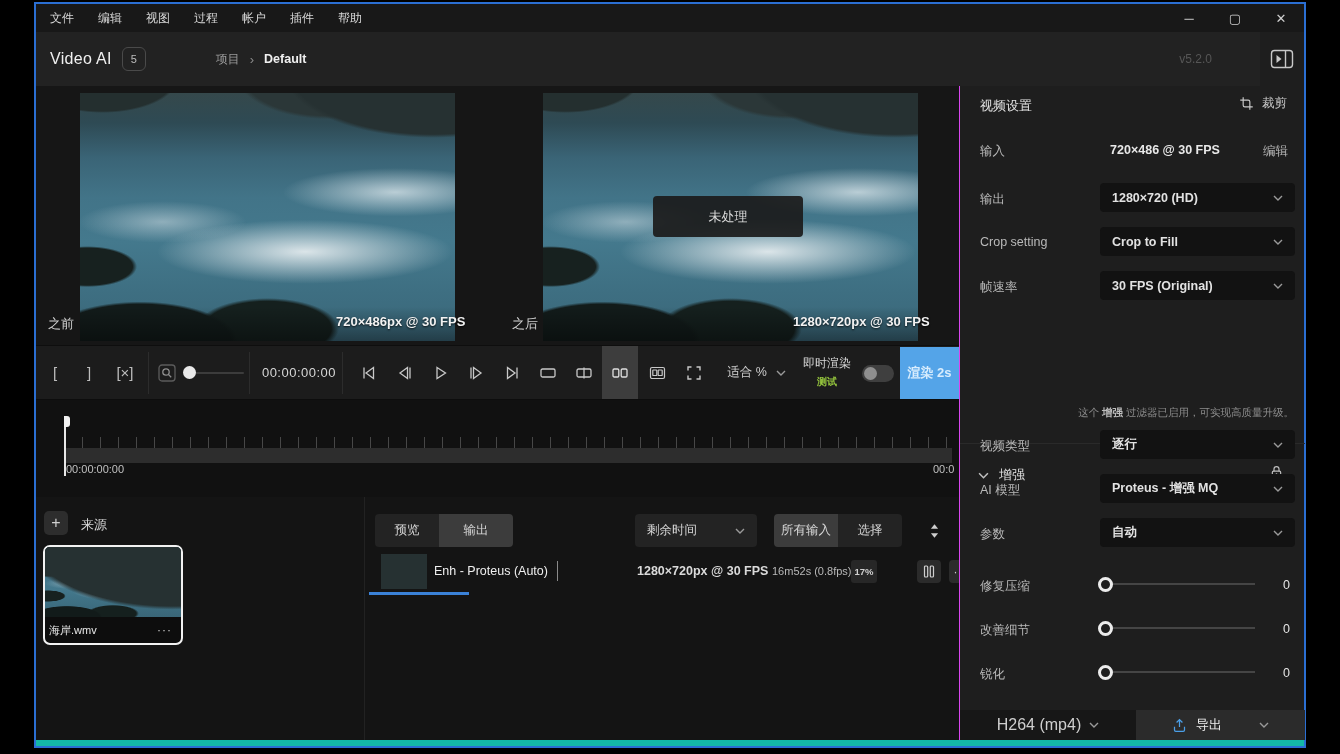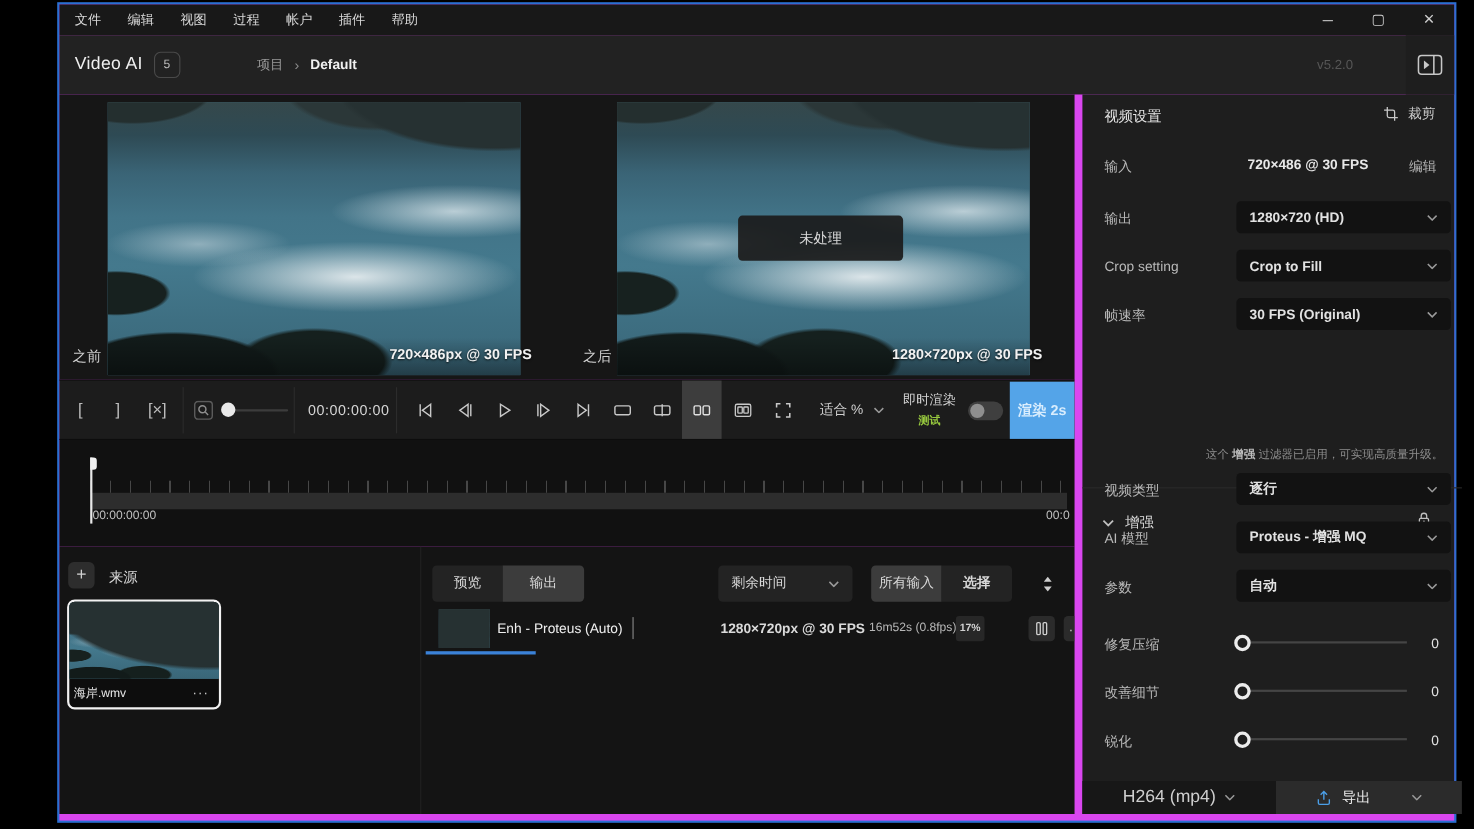--- a/index.html
+++ b/index.html
@@ -1,21 +1,21 @@
 <!DOCTYPE html>
 <html><head>
 <meta charset="utf-8">
 <style>
   html,body{margin:0;padding:0;background:#000;}
   body{width:1340px;height:754px;overflow:hidden;position:relative;
        font-family:"Liberation Sans","DejaVu Sans",sans-serif;color:#e6e6e6;
        -webkit-font-smoothing:antialiased;}
   .abs{position:absolute;}
-  .window{position:absolute;left:54px;top:4px;width:1268px;height:742px;
-          background:#d946ef;box-shadow:0 0 0 2px #2b6fd3;}
+  .window{position:absolute;left:36px;top:4px;width:1268px;height:742px;
+          background:#14b8a6;box-shadow:0 0 0 2px #2b6fd3;}
   
   .menubar{left:0;top:0;width:1268px;height:28px;background:#181818;display:flex;align-items:center;}
   .menu-item{font-size:12px;color:#d8d8d8;margin-left:24px;cursor:default;}
   .menu-item:first-child{margin-left:14px;}
   .winctl{position:absolute;right:0;top:0;height:28px;display:flex;align-items:center;}
   .wbtn{width:46px;height:28px;display:flex;align-items:center;justify-content:center;color:#cfcfcf;font-size:13px;}
   
   .header{left:0;top:28px;width:1268px;height:54px;background:#222222;display:flex;align-items:center;}
   .apptitle{font-size:16px;color:#f0f0f0;margin-left:14px;letter-spacing:.3px;}
   .badge5{margin-left:10px;width:22px;height:22px;border:1px solid #4a4a4a;border-radius:6px;
@@ -96,21 +96,21 @@
   .qprog{position:absolute;left:0;top:38px;width:100px;height:3px;background:#3b82d8;}
   .qname{position:absolute;left:65px;top:10px;font-size:12.5px;color:#efefef;}
   .qcaret{position:absolute;left:188px;top:7px;width:1px;height:20px;background:#8a8a8a;}
   .qres{position:absolute;left:268px;top:10px;font-size:12.5px;color:#dadada;font-weight:bold;}
   .qeta{position:absolute;left:403px;top:11px;font-size:11px;color:#b8b8b8;}
   .qpct{position:absolute;left:482px;top:6px;width:26px;height:23px;background:#272727;border-radius:3px;
         display:flex;align-items:center;justify-content:center;font-size:9.5px;color:#d0d0d0;font-weight:bold;}
   .qbtn{position:absolute;top:6px;width:24px;height:23px;background:#2b2b2b;border-radius:4px;
         display:flex;align-items:center;justify-content:center;color:#cfcfcf;}
   
-  .sidebar{left:923px;top:82px;width:345px;height:654px;background:#1e1e1e;border-left:7px solid #d946ef;box-sizing:border-box;}
+  .sidebar{left:923px;top:82px;width:345px;height:654px;background:#1e1e1e;border-left:1px solid #d946ef;box-sizing:border-box;}
   .sb-title{position:absolute;left:20px;top:11px;font-size:13px;color:#e3e3e3;}
   .sb-crop{position:absolute;right:17px;top:9px;display:flex;align-items:center;gap:8px;font-size:12.5px;color:#c9c9c9;}
   .sb-row-label{position:absolute;left:20px;font-size:12.5px;color:#b9b9b9;}
   .sb-input-val{position:absolute;left:140px;width:130px;text-align:center;font-size:12.5px;color:#e8e8e8;font-weight:bold;}
   .sb-edit{position:absolute;right:16px;font-size:12.5px;color:#b5b5b5;}
   .dropdown{position:absolute;left:140px;width:195px;height:29px;background:#121212;border-radius:4px;
             display:flex;align-items:center;box-sizing:border-box;padding:0 12px;}
   .dropdown .val{font-size:12.5px;color:#e2e2e2;font-weight:bold;flex:1;}
   .note{position:absolute;right:10px;top:320px;font-size:10.5px;color:#8d8d8d;text-align:right;width:320px;}
   .note b{color:#bdbdbd;}
@@ -314,21 +314,21 @@
 
     <div class="tab chip" style="left:339px;width:64px;border-radius:4px 0 0 4px;">预览</div>
     <div class="tab chip-active" style="left:403px;width:74px;border-radius:0 4px 4px 0;">输出</div>
     <div class="tab chip" style="left:599px;width:122px;border-radius:4px;justify-content:space-between;box-sizing:border-box;padding:0 12px;">
       <span>剩余时间</span>
       <svg width="10" height="6" viewBox="0 0 10 6" fill="none" stroke="#9a9a9a" stroke-width="1.4">
           <path d="M1 1l4 4 4-4"></path>
         </svg>
     </div>
     <div class="tab chip-active" style="left:738px;width:64px;border-radius:4px 0 0 4px;">所有输入</div>
-    <div class="tab chip" style="left:802px;width:64px;border-radius:0 4px 4px 0;font-weight:bold;">选择</div>
+    <div class="tab chip" style="left:802px;width:64px;border-radius:0 4px 4px 0;">选择</div>
     <div class="sortbtn">
       <svg width="9" height="6" viewBox="0 0 10 6">
           <path d="M5 0l4 5H1z" fill="#cfcfcf"></path>
         </svg>
       <svg width="9" height="6" viewBox="0 0 10 6">
           <path d="M5 6L1 1h8z" fill="#cfcfcf"></path>
         </svg>
     </div>
 
     <div class="qrow">

